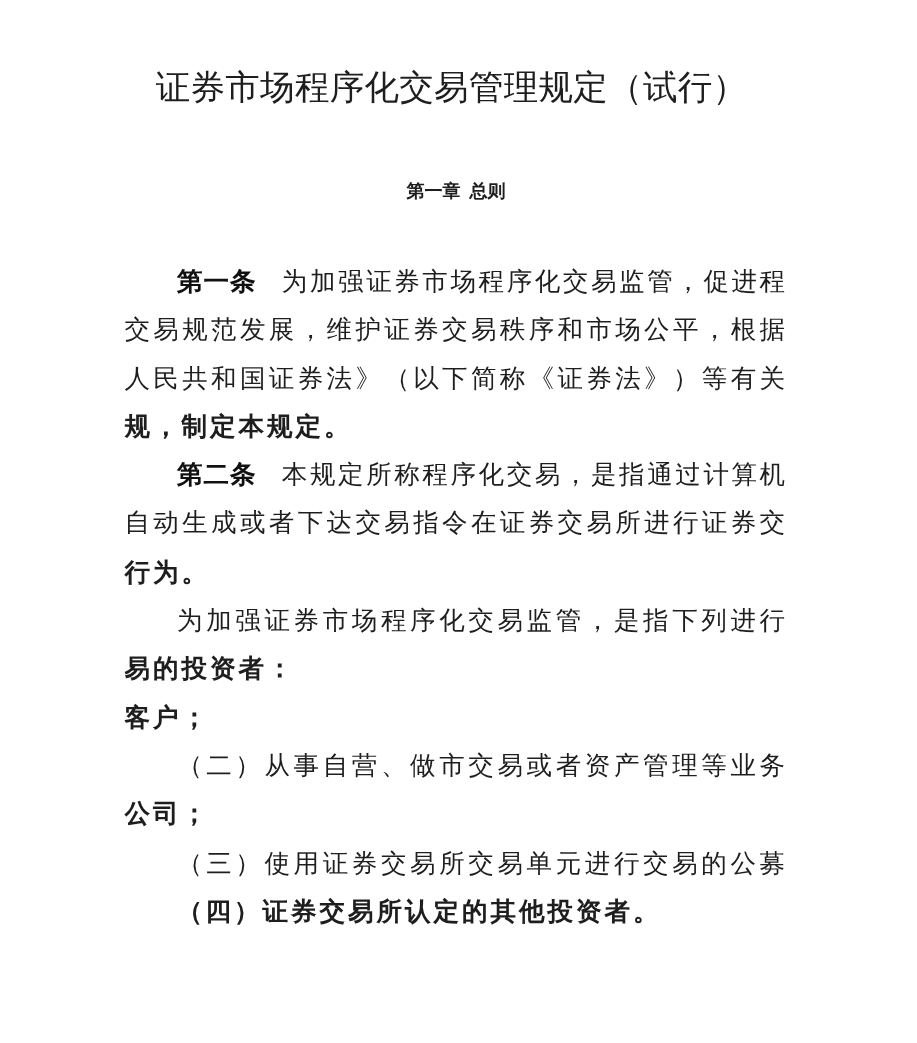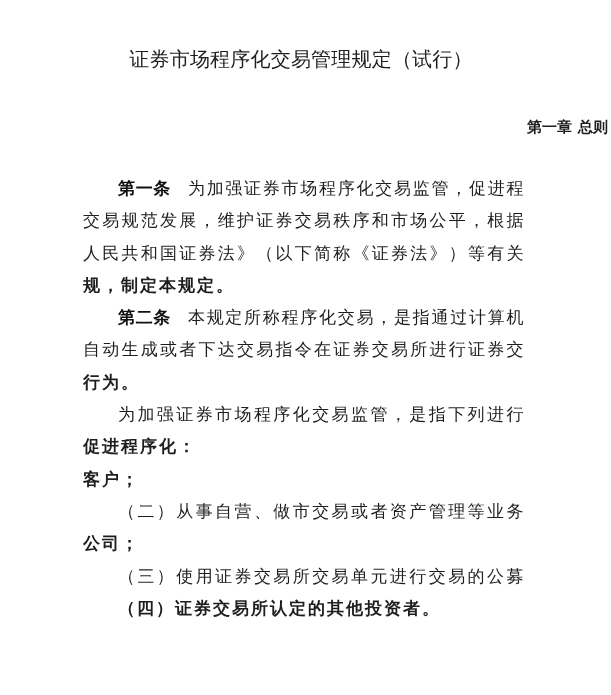--- a/index.html
+++ b/index.html
@@ -16,34 +16,34 @@
     font-family: "DejaVu Serif", "Liberation Serif", serif;
   }
   .doc-title {
     position: absolute;
     left: 0;
     top: 43px;
     width: 602px;
     height: 32px;
     line-height: 32px;
     text-align: center;
-    font-size: 20px;
+    font-size: 23px;
     letter-spacing: 0.2px;
     font-family: "DejaVu Serif", "Liberation Serif", serif;
     white-space: nowrap;
   }
   .chapter-heading {
     position: absolute;
     left: 0;
     top: 111px;
     width: 608px;
     height: 32px;
     line-height: 32px;
-    text-align: right;
-    font-size: 15px;
+    text-align: center;
+    font-size: 12px;
     font-weight: bold;
     font-family: "DejaVu Sans", "Liberation Sans", sans-serif;
     white-space: nowrap;
   }
   .chapter-heading .gap { display: inline-block; width: 6px; }
   .body-text {
     position: absolute;
     left: 83px;
     top: 172px;
     width: 442px;
@@ -93,21 +93,21 @@
   </div>
 
   <div>
     <div class="line indent"><span class="article-label">第二条</span><span>本规定所称程序化交易，是指通过计算机程序</span></div>
     <div class="line">自动生成或者下达交易指令在证券交易所进行证券交易的</div>
     <div class="line last">行为。</div>
   </div>
 
   <div>
     <div class="line indent">为加强证券市场程序化交易监管，是指下列进行程序化交</div>
-    <div class="line last">促进程序化：</div>
+    <div class="line last">易的投资者：</div>
   </div>
 
   <div>
     <div class="line last">客户；</div>
   </div>
 
   <div>
     <div class="line indent">（二）从事自营、做市交易或者资产管理等业务的证券</div>
     <div class="line last">公司；</div>
   </div>

